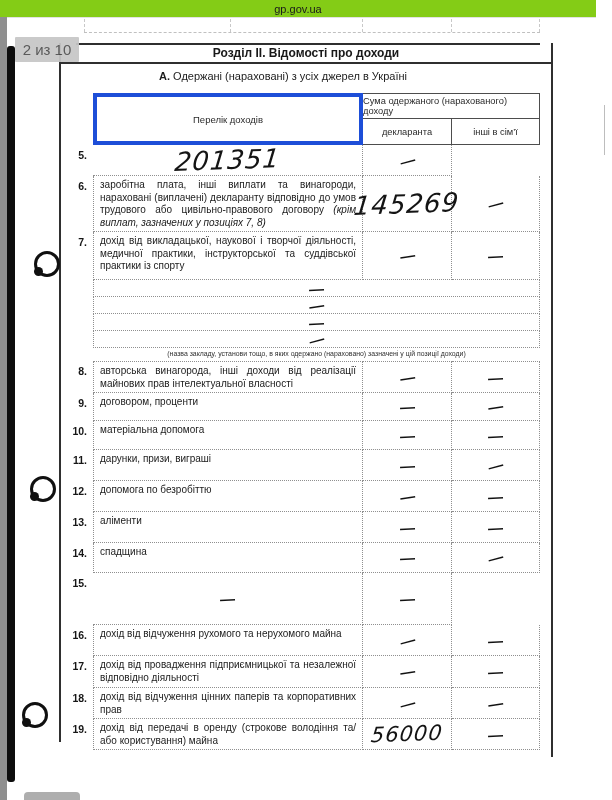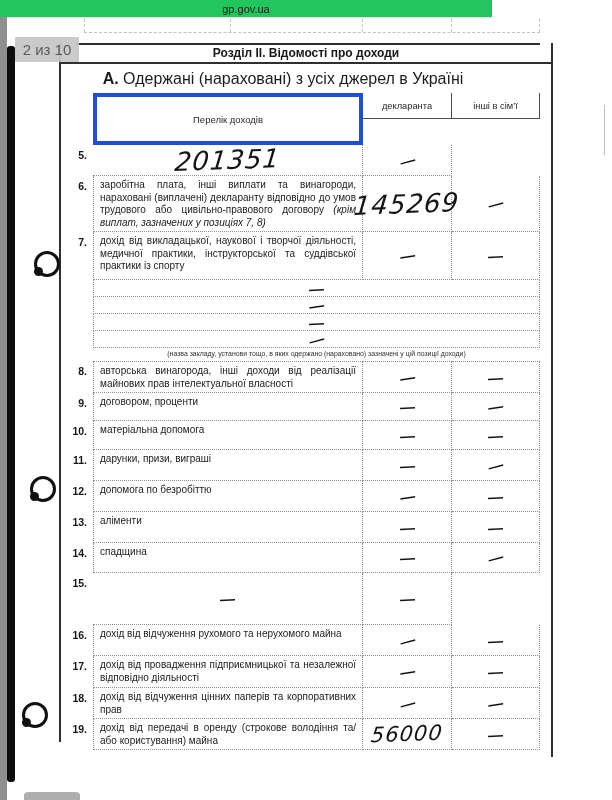--- a/index.html
+++ b/index.html
@@ -1,21 +1,21 @@
 <!DOCTYPE html>
 <html><head>
 <meta charset="utf-8">
 <style>
   html,body{margin:0;padding:0;}
   body{width:612px;height:800px;overflow:hidden;background:#fff;
        font-family:"Liberation Sans",sans-serif;color:#1f1f1f;position:relative;}
   .screen{position:absolute;inset:0;background:#fff;}
 
   
-  .topbar{position:absolute;left:0;top:0;width:492px;height:17px;background:#22c55e;
+  .topbar{position:absolute;left:0;top:0;width:596px;height:17px;background:#84cc16;
           border-bottom:1px solid #e2e2e2;display:flex;align-items:center;justify-content:center;text-align:right;}
   .topbar .url{font-size:11px;color:#1a1a1a;}
 
   
   .edge-gray{position:absolute;left:0;top:17px;width:7px;height:783px;background:#8f8f8f;}
   .edge-black{position:absolute;left:7px;top:46px;width:8px;height:736px;background:#0d0d0d;border-radius:3px;}
   .bottom-sliver{position:absolute;left:24px;top:792px;width:56px;height:8px;background:#aeaeae;border-radius:4px 4px 0 0;}
   .right-mark{position:absolute;left:604px;top:105px;width:1px;height:50px;background:#bdbdbd;}
 
   
@@ -32,21 +32,21 @@
   
   .remnant-h{position:absolute;left:84px;top:32px;width:456px;border-top:1px dashed #c0c0c0;}
   .remnant-v{position:absolute;top:19px;height:13px;border-left:1px dashed #c8c8c8;}
 
   
   .punch{position:absolute;width:20px;height:20px;border:3px solid #101010;border-radius:50%;background:#fff;z-index:4;}
   .punch::after{content:'';position:absolute;left:-3px;bottom:-2px;width:9px;height:9px;background:#101010;border-radius:50%;}
 
   .doc-title{position:absolute;left:59px;top:46px;width:494px;text-align:center;
              font-size:12px;font-weight:bold;color:#181818;}
-  .doc-subtitle{position:absolute;left:59px;top:70px;width:448px;text-align:center;font-size:16px;color:#1c1c1c;}
+  .doc-subtitle{position:absolute;left:59px;top:70px;width:448px;text-align:center;font-size:11px;color:#1c1c1c;}
   .doc-subtitle .pfx{font-weight:bold;}
 
   
   .tablewrap{position:absolute;left:61px;top:93px;width:479px;}
   .thdr{display:grid;grid-template-columns:32px 270px 177px;}
   .th-list{border:4px solid #1d4ed8;display:flex;align-items:center;justify-content:center;
            font-size:9.5px;color:#2a2a2a;height:52px;box-sizing:border-box;}
   .th-right{display:flex;flex-direction:column;height:52px;box-sizing:border-box;}
   .th-sum{border:1px solid #4d4d4d;border-left:none;height:26px;box-sizing:border-box;display:flex;
           align-items:center;justify-content:center;font-size:9.3px;color:#2a2a2a;}
@@ -118,20 +118,21 @@
     <span class="pfx">А.</span>
     <span>Одержані (нараховані) з усіх джерел в Україні</span>
   </div>
 
   <div class="tablewrap">
 
     <div class="thdr">
       <div></div>
       <div class="th-list">Перелік доходів</div>
       <div class="th-right">
+        <div class="th-sum">Сума одержаного (нарахованого) доходу</div>
         <div class="th-sub">
           <div>декларанта</div>
           <div>інші в сім’ї</div>
         </div>
       </div>
     </div>
 
     <div class="trow" style="min-height:24px">
       <div class="c-num">5.</div>
       <div class="c-val">

